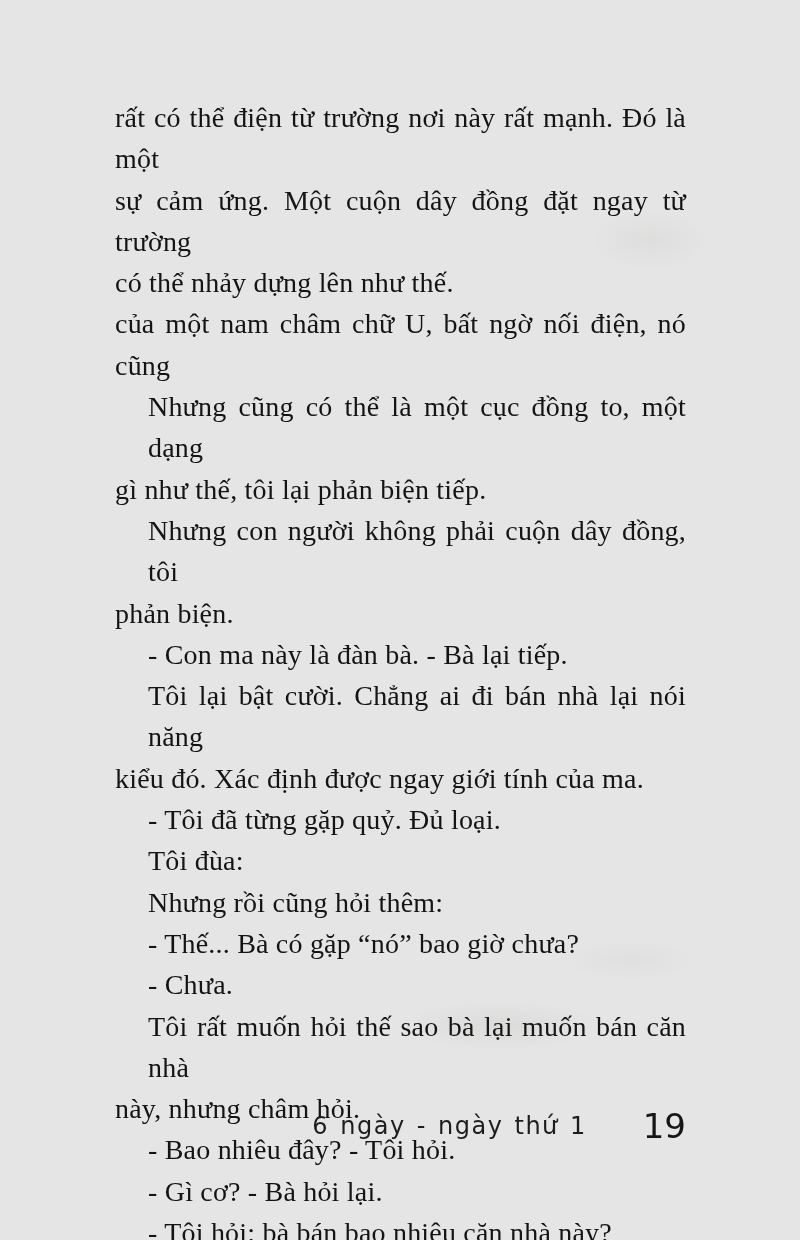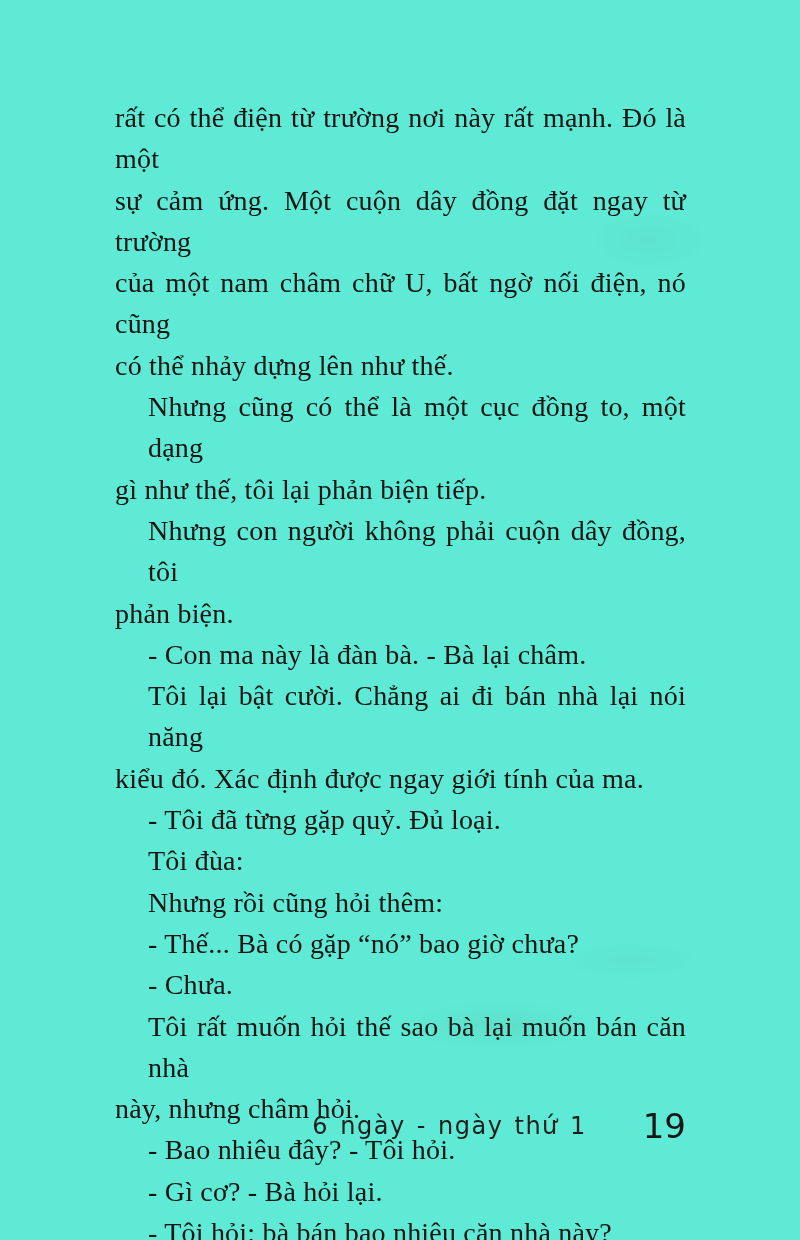--- a/index.html
+++ b/index.html
@@ -4,21 +4,21 @@
 <style>
   html, body {
     margin: 0;
     padding: 0;
     background: #ffffff;
   }
   .page {
     position: relative;
     width: 800px;
     height: 1240px;
-    background: #5eead4;
+    background: #e5e5e5;
     overflow: hidden;
     font-family: "Liberation Serif", "DejaVu Serif", serif;
   }
   .text-column {
     position: absolute;
     left: 115px;
     top: 97px;
     width: 571px;
   }
   .para {
@@ -78,33 +78,33 @@
 </style>
 </head>
 <body>
 
 <div class="page">
 
   <div class="text-column">
       <div class="para">
         <div class="line justified">rất có thể điện từ trường nơi này rất mạnh. Đó là một</div>
         <div class="line justified">sự cảm ứng. Một cuộn dây đồng đặt ngay từ trường</div>
+        <div class="line">có thể nhảy dựng lên như thế.</div>
         <div class="line justified">của một nam châm chữ U, bất ngờ nối điện, nó cũng</div>
-        <div class="line">có thể nhảy dựng lên như thế.</div>
       </div>
       <div class="para">
         <div class="line justified first-indent">Nhưng cũng có thể là một cục đồng to, một dạng</div>
         <div class="line">gì như thế, tôi lại phản biện tiếp.</div>
       </div>
       <div class="para">
         <div class="line justified first-indent">Nhưng con người không phải cuộn dây đồng, tôi</div>
         <div class="line">phản biện.</div>
       </div>
       <div class="para">
-        <div class="line first-indent">- Con ma này là đàn bà. - Bà lại châm.</div>
+        <div class="line first-indent">- Con ma này là đàn bà. - Bà lại tiếp.</div>
       </div>
       <div class="para">
         <div class="line justified first-indent">Tôi lại bật cười. Chẳng ai đi bán nhà lại nói năng</div>
         <div class="line">kiểu đó. Xác định được ngay giới tính của ma.</div>
       </div>
       <div class="para">
         <div class="line first-indent">- Tôi đã từng gặp quỷ. Đủ loại.</div>
       </div>
       <div class="para">
         <div class="line first-indent">Tôi đùa:</div>

